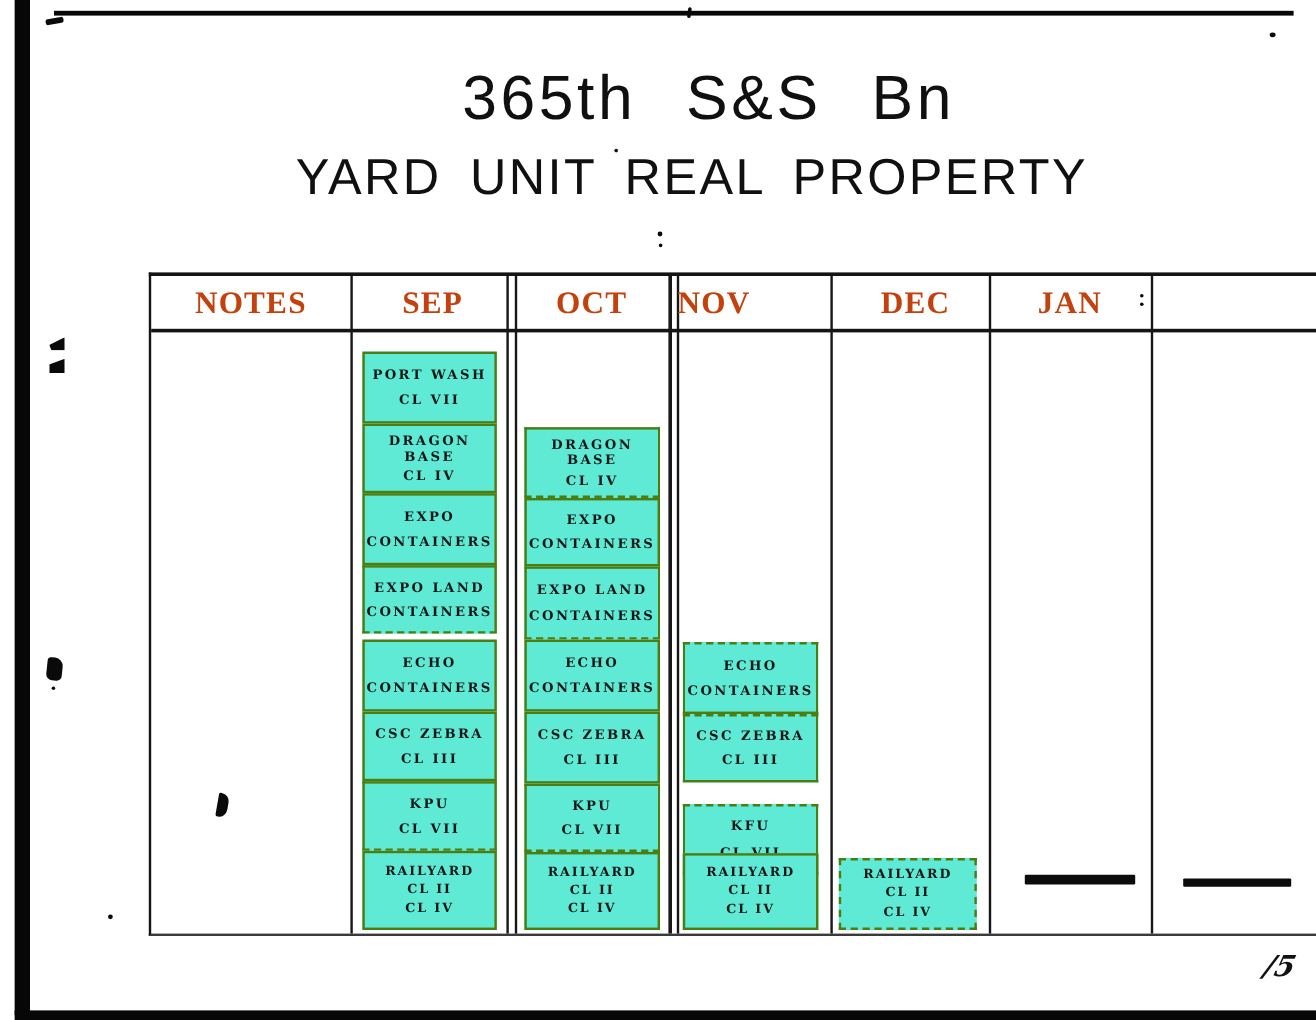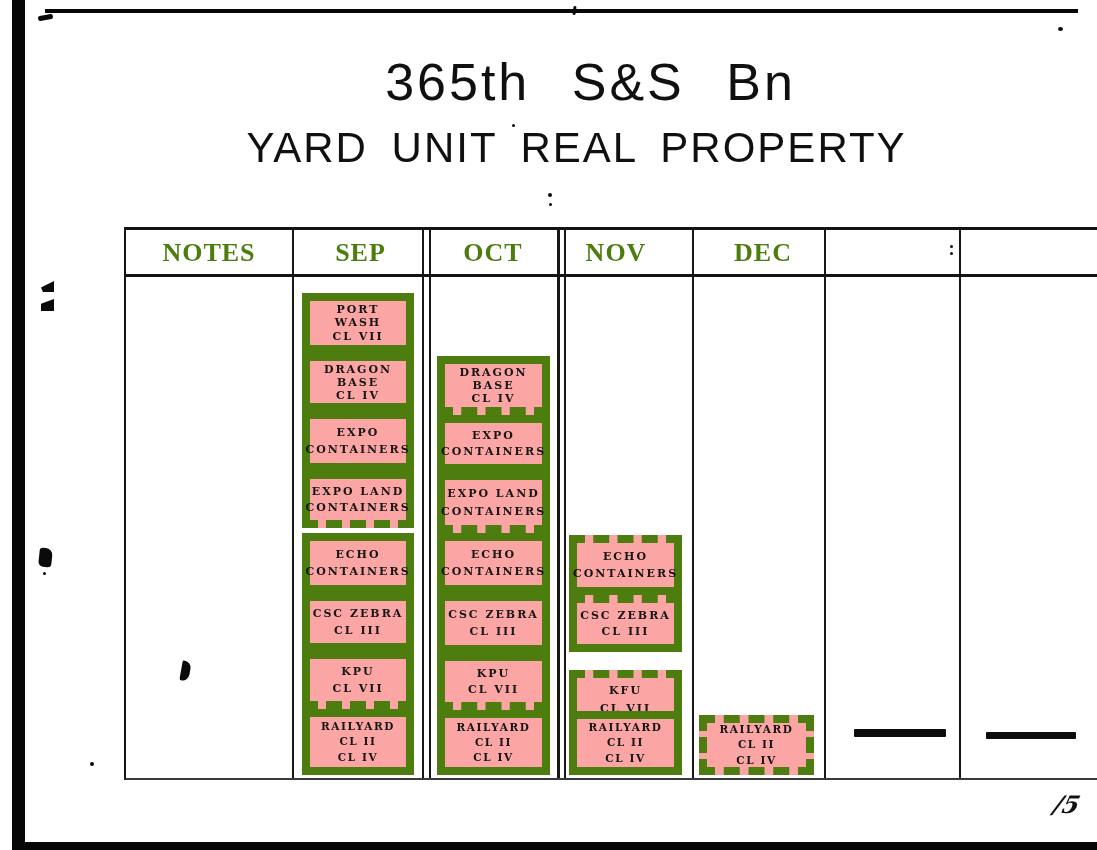--- a/index.html
+++ b/index.html
@@ -31,27 +31,27 @@
   .tbl{
     position:absolute; left:112px; top:227px; width:979px; height:548px;
     border-top:3px solid #141414; border-left:2px solid #141414;
     border-bottom:2px solid #3a3a3a;
   }
   .hline{position:absolute; left:0; top:44px; width:100%; height:3px; background:#141414;}
   .vsep{position:absolute; top:0; bottom:0; width:2px; background:#171717;}
   .hlabel{
     position:absolute; top:0; height:44px; line-height:46px; text-align:center;
     font-family:"Liberation Serif", serif; font-weight:bold;
-    font-size:26px; letter-spacing:1px; color:#4d7c0f;
+    font-size:26px; letter-spacing:1px; color:#c2410c;
   }
 
   
   .box{
     position:absolute; box-sizing:border-box;
-    border:8px solid #4d7c0f; background:#fca5a5;
+    border:2px solid #4d7c0f; background:#5eead4;
     display:flex; flex-direction:column; justify-content:space-evenly; align-items:center;
     text-align:center;
     font-family:"DejaVu Serif", serif; font-weight:bold;
     font-size:11px; letter-spacing:2px; color:#161616;
     padding:2px 1px;
   }
   .box3{justify-content:center; font-size:10.5px; letter-spacing:1.6px; line-height:1.45;}
   .dash-b{border-bottom-style:dashed;}
   .dash-t{border-top-style:dashed;}
   .dashed{border-style:dashed;}
@@ -91,22 +91,23 @@
     <div class="vsep" style="left:303px"></div>
     <div class="vsep" style="left:431px; width:3px"></div>
     <div class="vsep" style="left:438px"></div>
     <div class="vsep" style="left:566px"></div>
     <div class="vsep" style="left:698px"></div>
     <div class="vsep" style="left:833px"></div>
 
     <div class="hlabel" style="left:0;width:166px">NOTES</div>
     <div class="hlabel" style="left:303px;width:128px">OCT</div>
     <div class="hlabel" style="left:166px;width:137px">SEP</div>
-    <div class="hlabel" style="left:438px;width:104px">NOV</div>
+    <div class="hlabel" style="left:417px;width:104px">NOV</div>
     <div class="hlabel" style="left:566px;width:142px">DEC</div>
+    <div class="hlabel" style="left:698px;width:135px">JAN</div>
 
     <div class="box" style="left:176px;top:63px;width:112px;height:60px">
       <span>PORT WASH</span>
       <span>CL VII</span>
     </div>
     <div class="box" style="left:176px;top:123px;width:112px;height:58px">
       <span>DRAGON BASE</span>
       <span>CL IV</span>
     </div>
     <div class="box" style="left:176px;top:181px;width:112px;height:60px">

